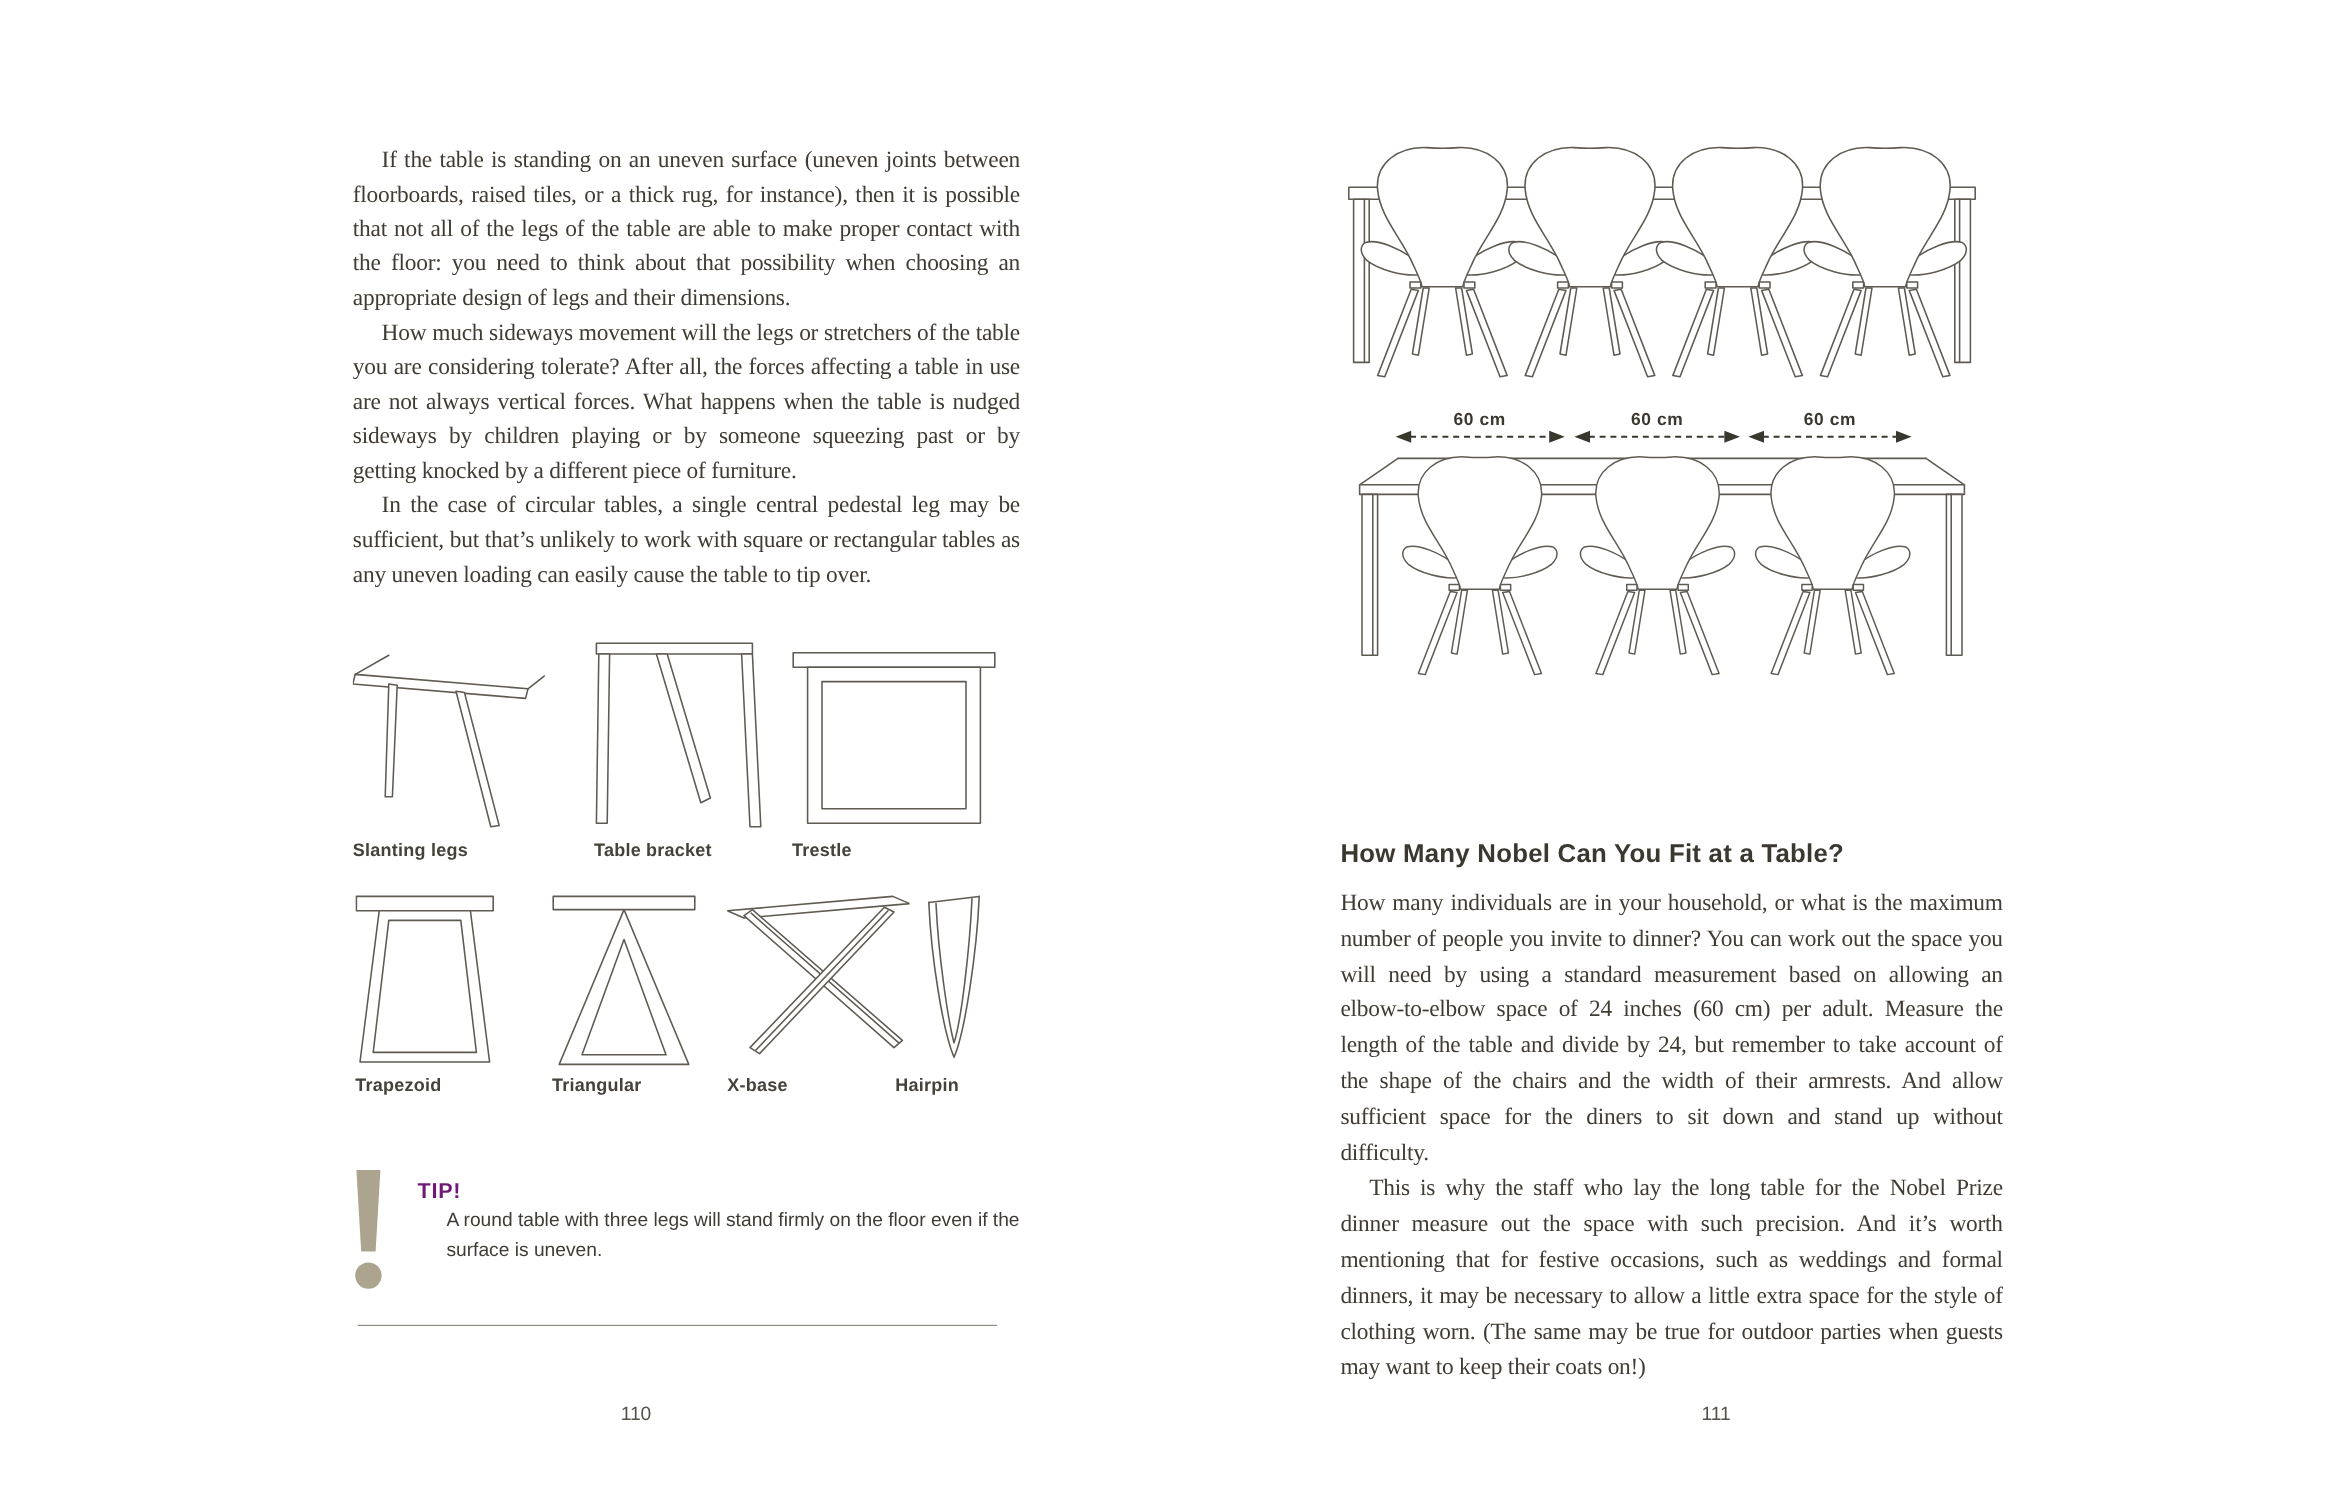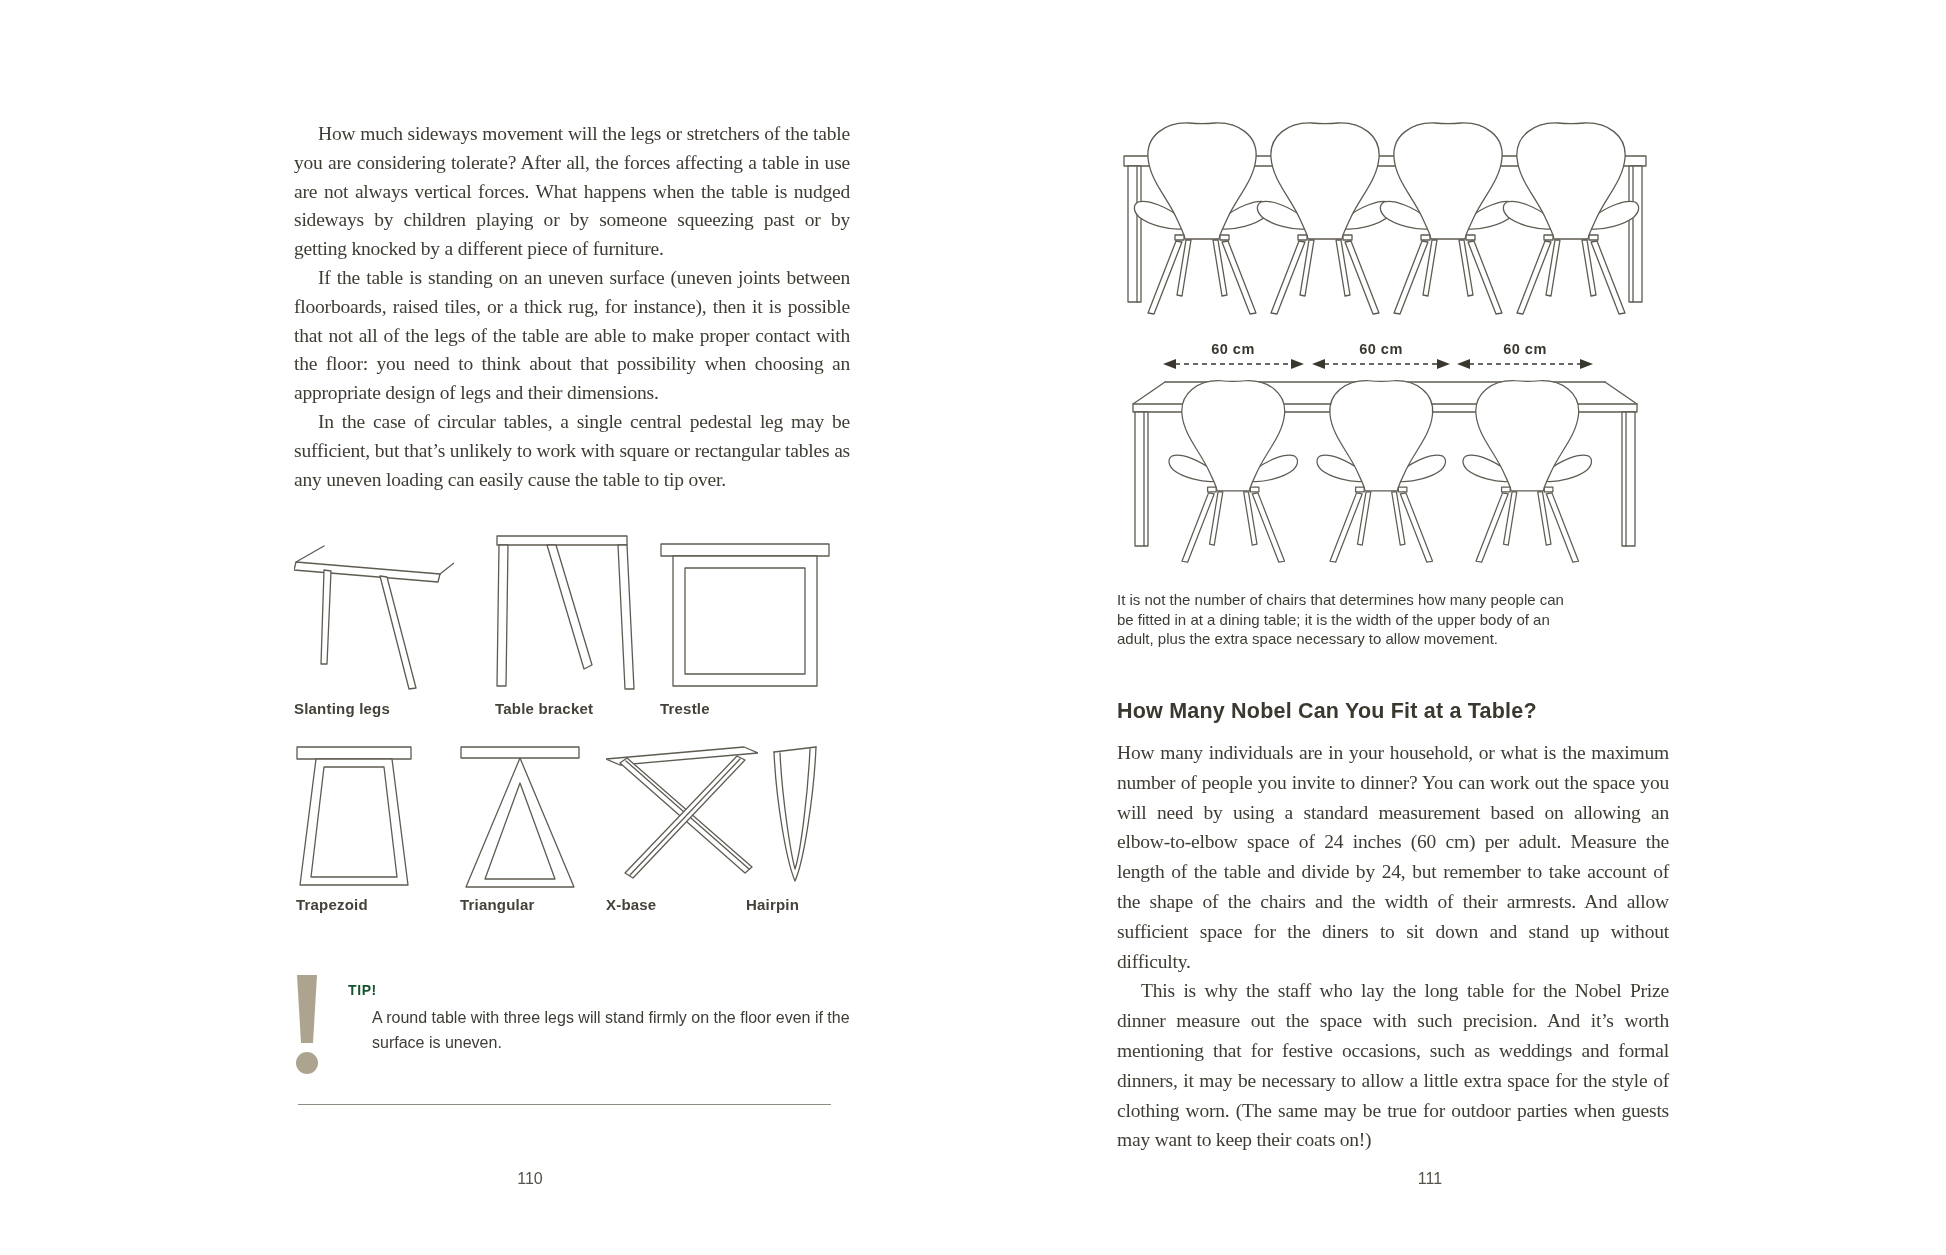--- a/index.html
+++ b/index.html
@@ -10,22 +10,22 @@
               letter-spacing:-0.2px;}
   .body-serif p{margin:0;text-indent:24px;}
   .body-serif p.noindent{text-indent:0;}
   .right-body{line-height:29.8px;}
   .fig-label{font-family:"Liberation Sans", sans-serif;font-size:15px;color:#45423a;
              letter-spacing:0.2px;font-weight:bold;}
   .caption{font-family:"Liberation Sans", sans-serif;font-size:15px;line-height:19.5px;
            color:#3f3c35;}
   .heading{font-family:"Liberation Sans", sans-serif;font-size:21.5px;font-weight:bold;
            color:#3b3830;letter-spacing:0.2px;}
-  .tip-title{font-family:"Liberation Sans", sans-serif;font-size:14px;font-weight:bold;
-             color:#14532d;letter-spacing:0.6px;}
+  .tip-title{font-family:"Liberation Sans", sans-serif;font-size:18px;font-weight:bold;
+             color:#701a75;letter-spacing:0.6px;}
   .tip-text{font-family:"Liberation Sans", sans-serif;font-size:16px;line-height:24.5px;
             color:#3f3c35;margin-left:24px;}
   .page-num{font-family:"Liberation Sans", sans-serif;font-size:16px;color:#55524a;
             text-align:center;width:60px;}
   .rule{border:none;border-top:1px solid #8f8c84;margin:0;}
   
   .art{stroke:#5f5b52;stroke-width:1.3;fill:#ffffff;stroke-linejoin:round;stroke-linecap:round;}
   .art-open{stroke:#5f5b52;stroke-width:1.3;fill:none;stroke-linejoin:round;stroke-linecap:round;}
   .dim-line{stroke:#3a372f;stroke-width:1.6;stroke-dasharray:5,4;fill:none;}
   .dim-head{fill:#3a372f;stroke:none;}
@@ -51,22 +51,22 @@
 
         <path class="art" d="M21,40 C19,18 38,4 62,5 C68,5.5 82,5.5 88,5 C112,4 131,18 129,40 C127,62 111,78 101,99 C97,108 93,115 92,121 L58,121 C57,115 53,108 49,99 C39,78 23,62 21,40 Z"></path>
 
         <rect class="art" x="48" y="117" width="9" height="5"></rect>
         <rect class="art" x="93" y="117" width="9" height="5"></rect>
       </g>
     </defs>
   </svg>
 
   <div class="abs body-serif" style="left:294px;top:120px;width:556px;">
+    <p>If the table is standing on an uneven surface (uneven joints between floorboards, raised tiles, or a thick rug, for instance), then it is possible that not all of the legs of the table are able to make proper contact with the floor: you need to think about that possibility when choosing an appropriate design of legs and their dimensions.</p>
     <p>How much sideways movement will the legs or stretchers of the table you are considering tolerate? After all, the forces affecting a table in use are not always vertical forces. What happens when the table is nudged sideways by children playing or by someone squeezing past or by getting knocked by a different piece of furniture.</p>
-    <p>If the table is standing on an uneven surface (uneven joints between floorboards, raised tiles, or a thick rug, for instance), then it is possible that not all of the legs of the table are able to make proper contact with the floor: you need to think about that possibility when choosing an appropriate design of legs and their dimensions.</p>
     <p>In the case of circular tables, a single central pedestal leg may be sufficient, but that’s unlikely to work with square or rectangular tables as any uneven loading can easily cause the table to tip over.</p>
   </div>
 
   <svg class="abs" style="left:294px;top:536px;" width="160" height="158">
     <path class="art-open" d="M2,26 L30,10"></path>
     <path class="art-open" d="M146,38 L160,27"></path>
     <path class="art" d="M2,26 L146,38 L144,46 L0,34 Z"></path>
     <path class="art" d="M30,34 L37,35 L33,128 L27,128 Z"></path>
     <path class="art" d="M86,40 L93,41 L122,152 L115,153 Z"></path>
   </svg>
@@ -161,21 +161,20 @@
     <rect class="art" x="10" y="30" width="504" height="8"></rect>
     <rect class="art" x="12" y="38" width="13" height="134"></rect>
     <line class="art-open" x1="21" y1="38" x2="21" y2="172"></line>
     <rect class="art" x="499" y="38" width="13" height="134"></rect>
     <line class="art-open" x1="503" y1="38" x2="503" y2="172"></line>
     <use href="#chair7" transform="translate(39,2) scale(0.95)"></use>
     <use href="#chair7" transform="translate(187,2) scale(0.95)"></use>
     <use href="#chair7" transform="translate(333,2) scale(0.95)"></use>
   </svg>
 
-  <div class="abs caption" style="left:1117px;top:590px;width:460px;">It is not the number of chairs that determines how many people can be fitted in at a dining table; it is the width of the upper body of an adult, plus the extra space necessary to allow movement.</div>
 
   <div class="abs heading" style="left:1117px;top:699px;width:560px;">How Many Nobel Can You Fit at a Table?</div>
 
   <div class="abs body-serif right-body" style="left:1117px;top:738px;width:552px;">
     <p class="noindent">How many individuals are in your household, or what is the maximum number of people you invite to dinner? You can work out the space you will need by using a standard measurement based on allowing an elbow-to-elbow space of 24 inches (60 cm) per adult. Measure the length of the table and divide by 24, but remember to take account of the shape of the chairs and the width of their armrests. And allow sufficient space for the diners to sit down and stand up without difficulty.</p>
     <p>This is why the staff who lay the long table for the Nobel Prize dinner measure out the space with such precision. And it’s worth mentioning that for festive occasions, such as weddings and formal dinners, it may be necessary to allow a little extra space for the style of clothing worn. (The same may be true for outdoor parties when guests may want to keep their coats on!)</p>
   </div>
 
   <div class="abs page-num" style="left:1400px;top:1170px;">111</div>
 

